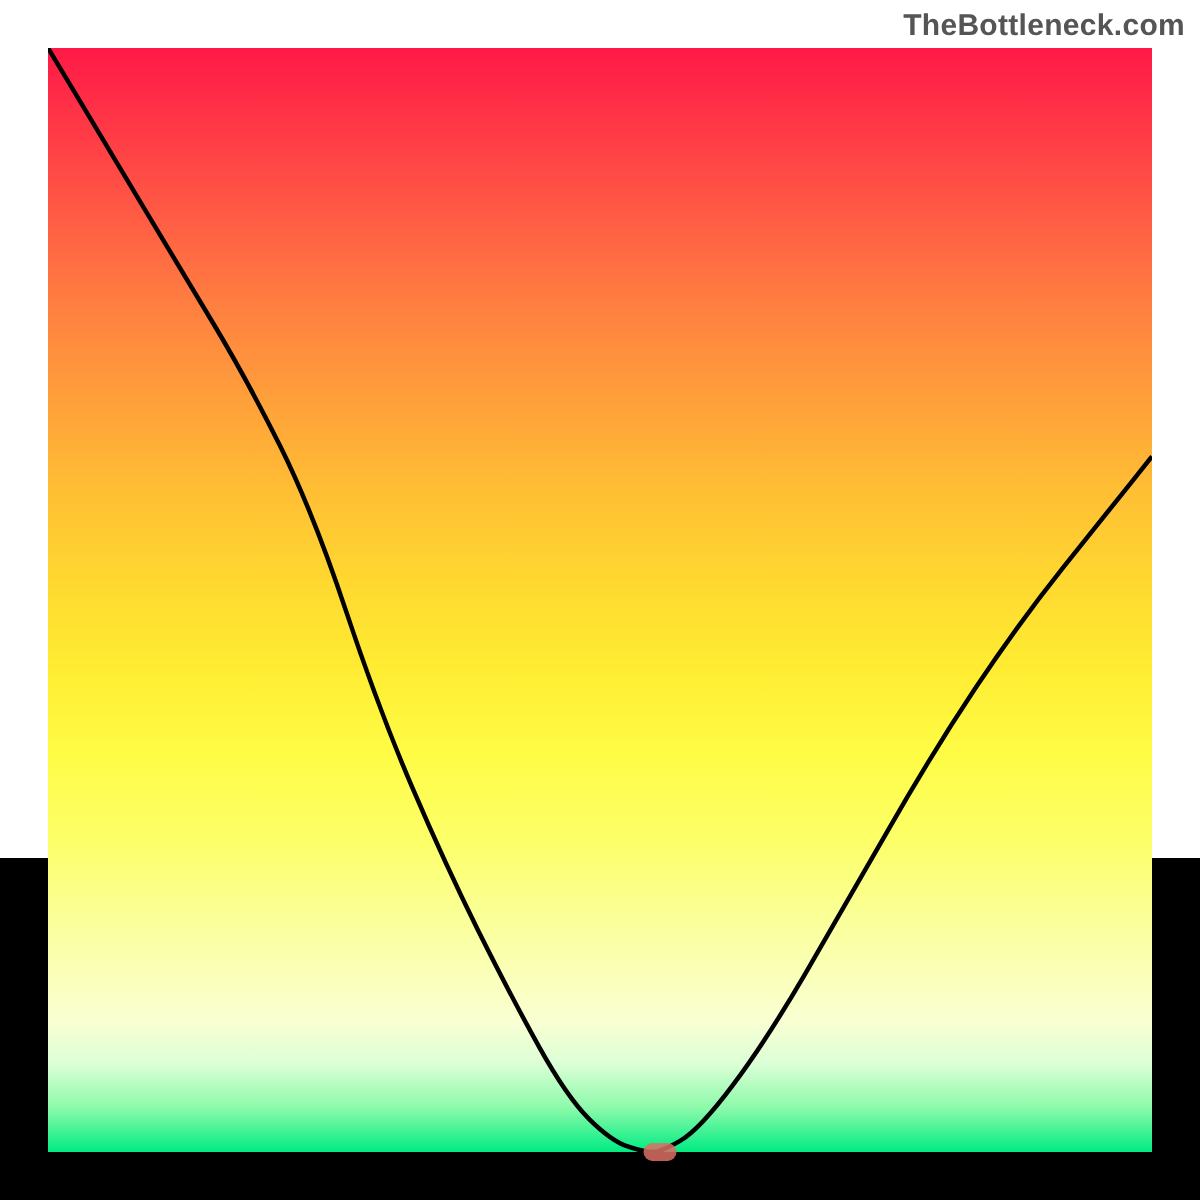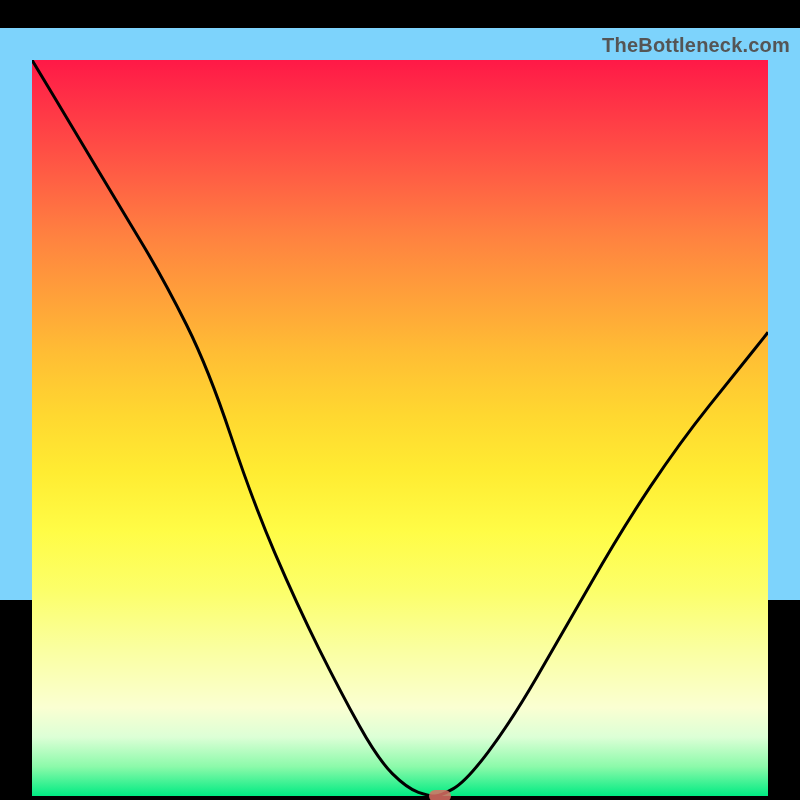--- a/index.html
+++ b/index.html
@@ -8,22 +8,21 @@
     width: 800px;
     height: 800px;
     background: #000;
     overflow: hidden;
     font-family: Arial, Helvetica, sans-serif;
   }
   .frame {
     position: relative;
     width: 800px;
     height: 572px;
-    background: #7dd3fc;
-    margin-top: 28px;
+    background: #ffffff;
   }
   .plot {
     position: absolute;
     left: 32px;
     top: 32px;
     width: 736px;
     height: 736px;
     background: linear-gradient(
       to bottom,
       rgb(255, 25, 71) 0%,

